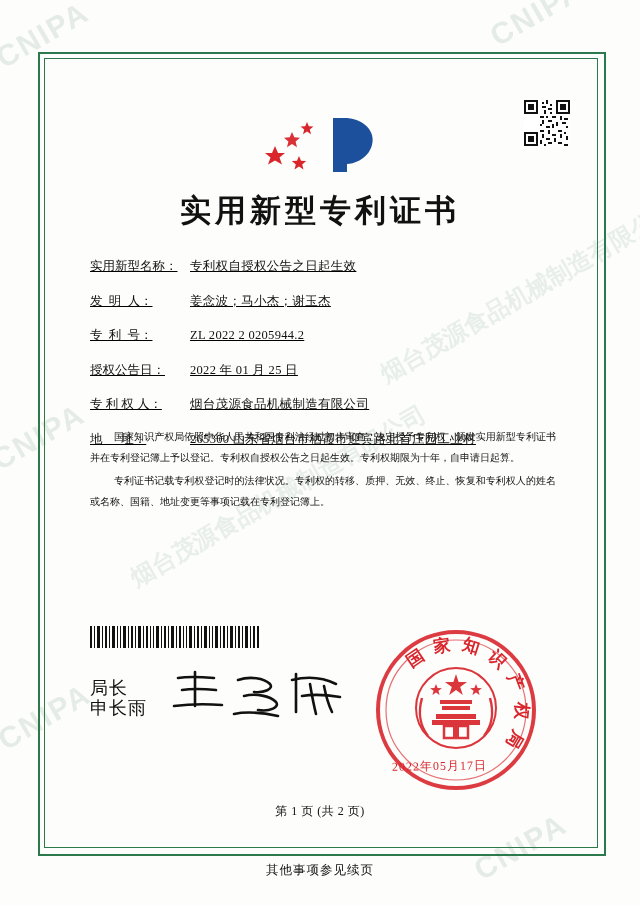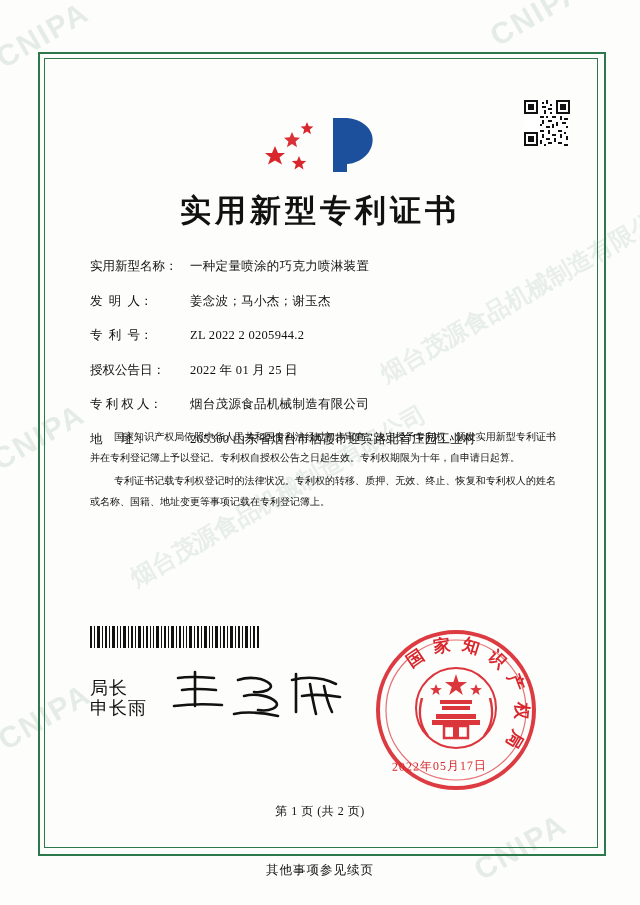--- a/index.html
+++ b/index.html
@@ -111,20 +111,21 @@
     letter-spacing: 4px;
     color: #111;
     font-family: "DejaVu Serif", "Liberation Serif", serif;
   }
 
   .fields {
     position: absolute;
     left: 46px;
     top: 200px;
     right: 40px;
+    text-decoration: underline;
   }
   .field-row {
     display: flex;
     align-items: baseline;
     margin-bottom: 17.5px;
     font-size: 12.5px;
     color: #111;
   }
   .f-label {
     flex: 0 0 auto;
@@ -311,21 +312,21 @@
         <path d="M92 8 C112 10, 122 24, 116 38 C111 50, 98 54, 92 54 Z" fill="#1c4f9c"></path>
         <path d="M92 14 C106 17, 112 27, 108 36 C105 43, 98 47, 92 48 Z" fill="#ffffff" opacity="0"></path>
       </svg>
     </div>
 
     <div class="title">实用新型专利证书</div>
 
     <div class="fields">
       <div class="field-row">
         <span class="f-label w1">实用新型名称：</span>
-        <span class="f-value">一种定量喷涂的巧克力喷淋装置</span>
+        <span class="f-value">专利权自授权公告之日起生效</span>
       </div>
       <div class="field-row">
         <span class="f-label w1">发  明  人：</span>
         <span class="f-value">姜念波；马小杰；谢玉杰</span>
       </div>
       <div class="field-row">
         <span class="f-label w1">专  利  号：</span>
         <span class="f-value">ZL 2022 2 0205944.2</span>
       </div>
       <div class="field-row">

